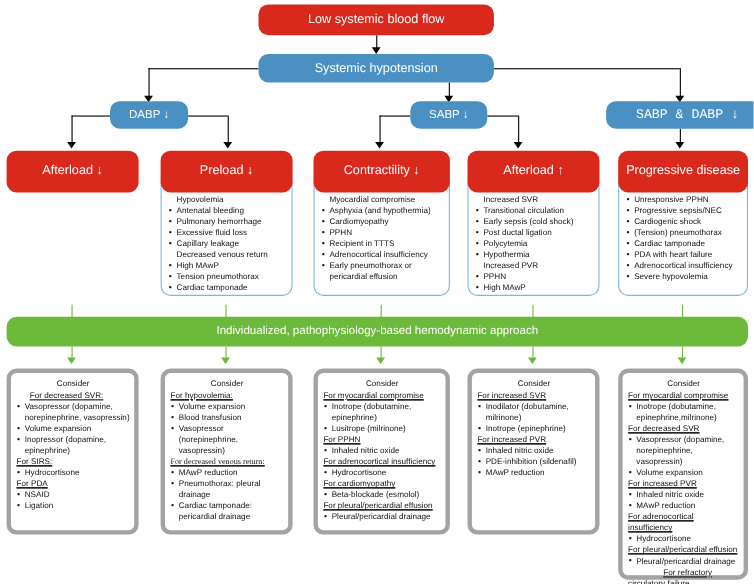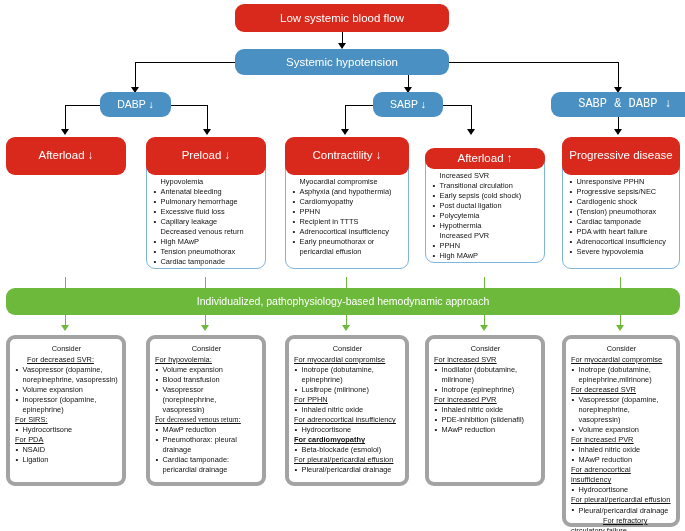--- a/index.html
+++ b/index.html
@@ -153,21 +153,21 @@
           <li>PPHN</li>
           <li>Recipient in TTTS</li>
           <li>Adrenocortical insufficiency</li>
           <li>Early pneumothorax or</li>
           <li class="cont">pericardial effusion</li>
         </ul>
     </div>
   </div>
 
   <div class="branch" style="left:425px;top:137px;width:120px;">
-    <div class="hd" style="height:21px;margin-top:11px;">
+    <div class="hd" style="height:38px;">
       <span>Afterload ↑</span>
     </div>
     <div class="bd" style="height:104px;">
       <ul>
           <li class="cont plain">Increased SVR</li>
           <li>Transitional circulation</li>
           <li>Early sepsis (cold shock)</li>
           <li>Post ductal ligation</li>
           <li>Polycytemia</li>
           <li>Hypothermia</li>
@@ -256,21 +256,21 @@
     <div class="ttl">Consider</div>
     <ul>
         <li class="cont hdg"><span style="text-decoration: underline;">For myocardial compromise </span></li>
         <li>Inotrope (dobutamine,</li>
         <li class="cont">epinephrine)</li>
         <li>Lusitrope (milrinone)</li>
         <li class="cont hdg"><span style="text-decoration: underline;">For PPHN</span></li>
         <li>Inhaled nitric oxide</li>
         <li class="cont hdg"><span style="text-decoration: underline;">For adrenocortical insufficiency</span></li>
         <li>Hydrocortisone</li>
-        <li class="cont hdg"><span style="text-decoration: underline; font-weight: bold;">For cardiomyopathy</span></li>
+        <li class="cont hdg"><span style="text-decoration: underline;">For cardiomyopathy</span></li>
         <li>Beta-blockade (esmolol)</li>
         <li class="cont hdg"><span style="text-decoration: underline;">For pleural/pericardial effusion</span></li>
         <li>Pleural/pericardial drainage</li>
       </ul>
   </div>
 
   <div class="cons" style="left:425px;top:335px;width:120px;height:151px;">
     <div class="ttl">Consider</div>
     <ul>
         <li class="cont hdg"><span style="text-decoration: underline;">For increased SVR</span></li>

